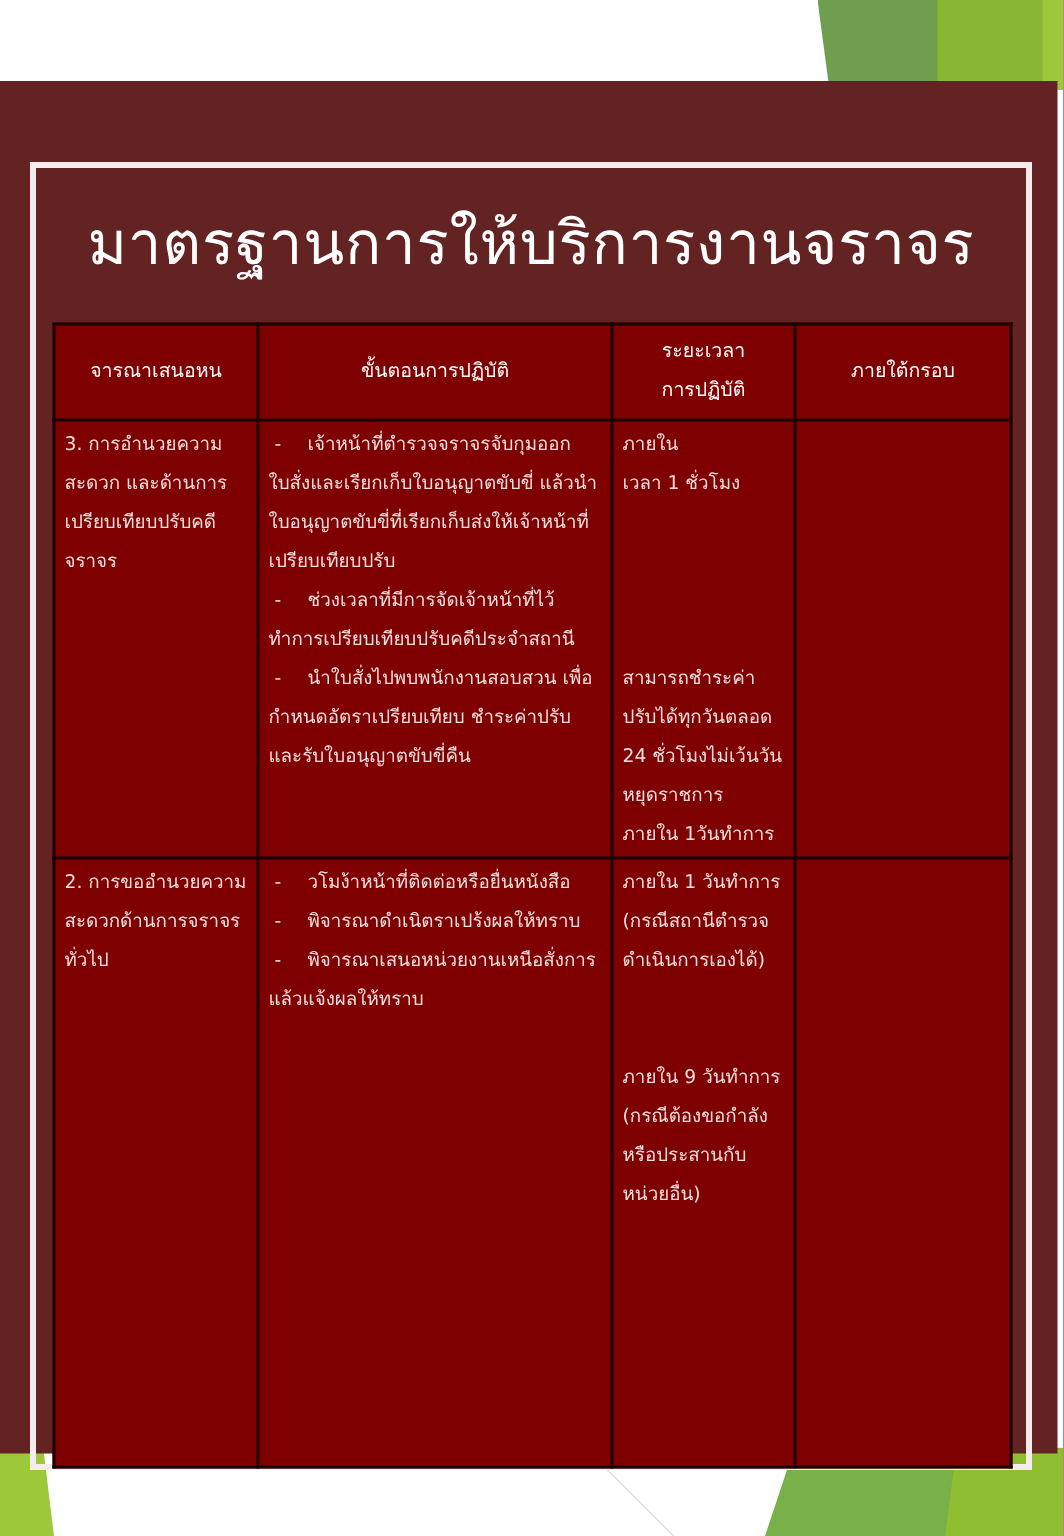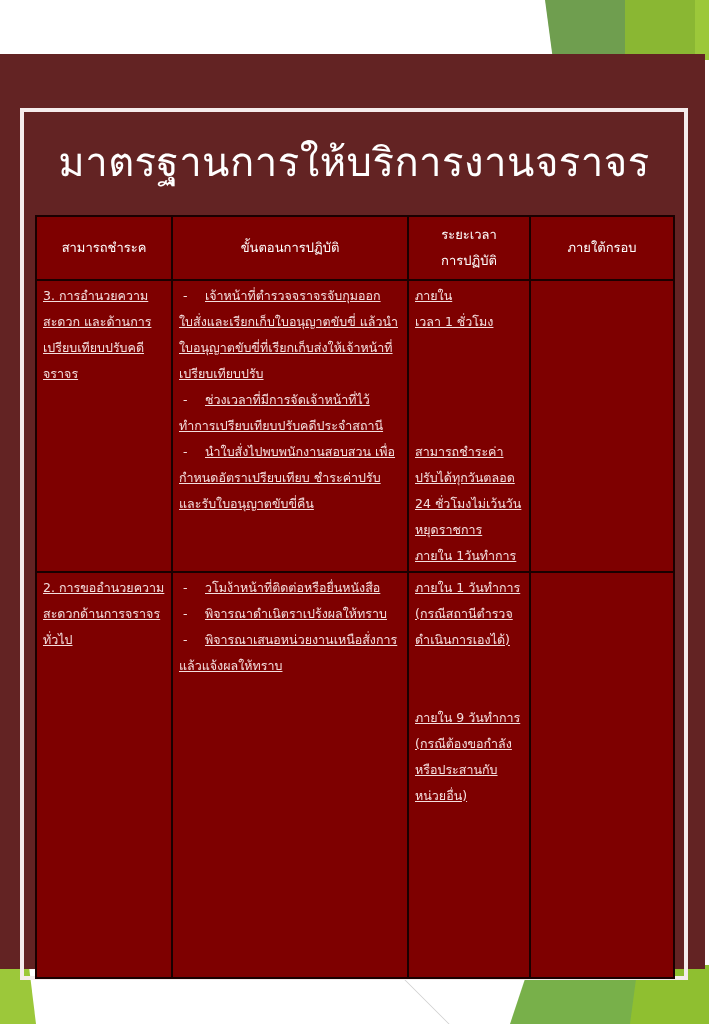--- a/index.html
+++ b/index.html
@@ -38,21 +38,21 @@
       border: 2px solid #1a0000;
     }
     .grid th, .grid td {
       border: 2px solid #1a0000; color: #f4dede;
       font-size: 12.5px; line-height: 26px; vertical-align: top;
     }
     .grid th {
       height: 60px; vertical-align: middle; text-align: center;
       font-weight: normal; color: #ffffff; font-size: 13px;
     }
-    .grid td { padding: 2px 6px; text-decoration: underline; }
+    .grid td { padding: 2px 6px; }
     .c1 { width: 132px; }
     .c2 { width: 232px; }
     .c3 { width: 118px; }
     .row3 td { height: 270px; }
     .row4 td { height: 400px; }
     .step { display: block; }
     .step .dash { display: inline-block; width: 22px; padding-left: 4px; }
     .center { text-align: left; }
     .gap { display: block; height: 104px; }
     .gap2 { display: block; height: 52px; }
@@ -68,21 +68,21 @@
 <div class="deco g6"></div>
 <div class="deco line"></div>
 
 <div class="panel">
   <div class="frame">
     <div class="title">มาตรฐานการให้บริการงานจราจร</div>
 
     <table class="grid">
       <thead>
         <tr>
-          <th class="c1">สามารถชำระค</th>
+          <th class="c1">จารณาเสนอหน</th>
           <th class="c2">ขั้นตอนการปฏิบัติ</th>
           <th class="c3">
             <div>ระยะเวลา</div>
             <div>การปฏิบัติ</div>
           </th>
           <th>ภายใต้กรอบ</th>
         </tr>
       </thead>
       <tbody>
         <tr class="row3">

